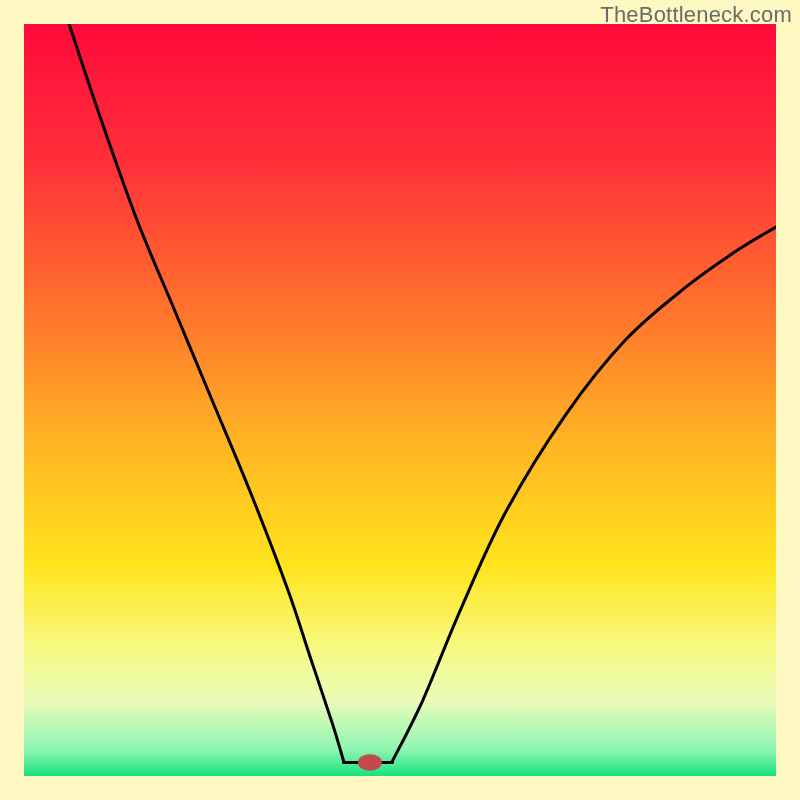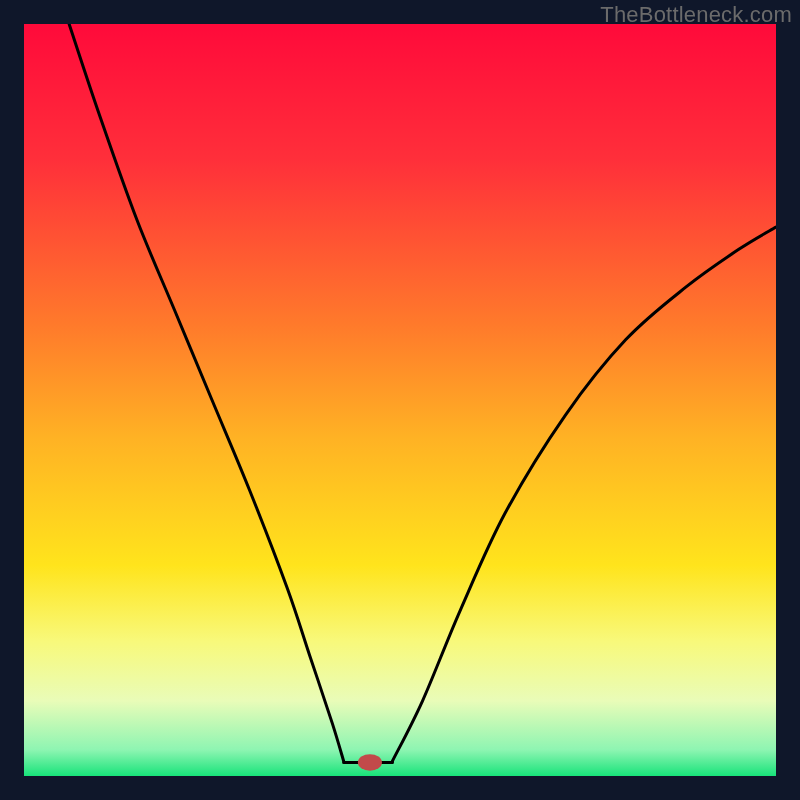--- a/index.html
+++ b/index.html
@@ -7,21 +7,21 @@
     padding: 0;
     width: 800px;
     height: 800px;
     background: #000;
     overflow: hidden;
     font-family: Arial, Helvetica, sans-serif;
   }
   .frame {
     position: absolute;
     inset: 0;
-    background: #0f172a;
+    background: #fef9c3;
   }
   .plot {
     position: absolute;
     left: 24px;
     top: 24px;
     width: 752px;
     height: 752px;
   }
   .watermark {
     position: absolute;

